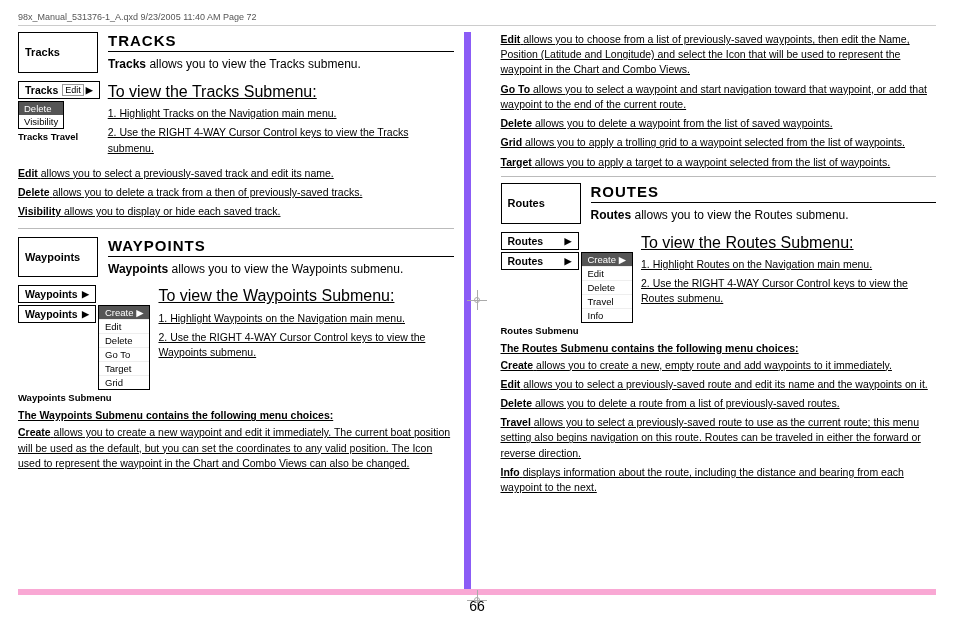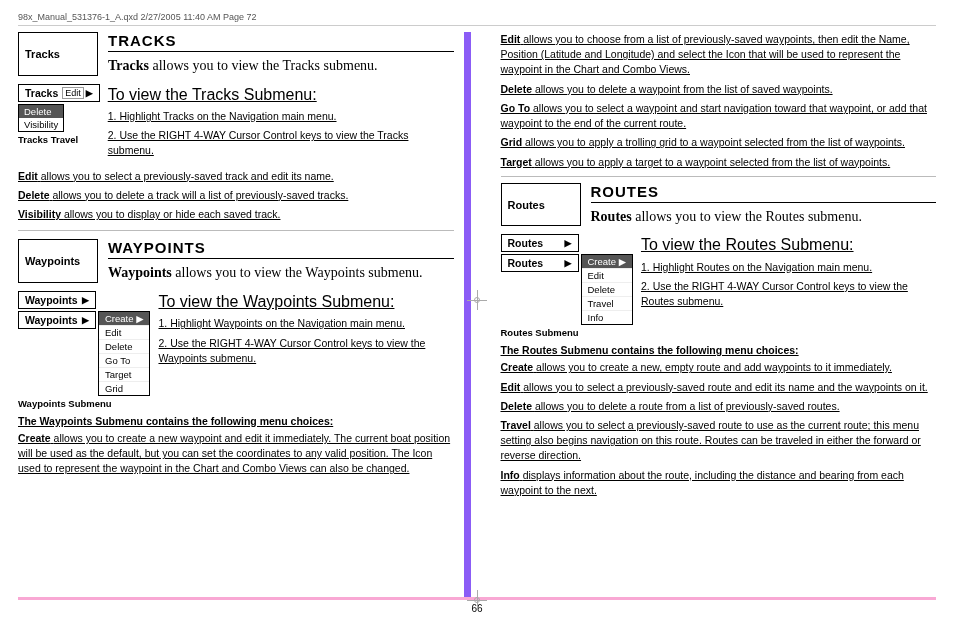--- a/index.html
+++ b/index.html
@@ -67,23 +67,22 @@
     .section-title {
       font-size: 15px;
       font-weight: bold;
       font-family: Arial, sans-serif;
       letter-spacing: 1px;
       border-bottom: 1px solid #000;
       padding-bottom: 2px;
       margin-bottom: 4px;
     }
     .section-desc {
-      font-size: 14px;
+      font-size: 12px;
       line-height: 1.4;
-      font-family: Liberation Serif, serif;
     }
     .section-desc b {
       font-weight: bold;
     }
     
     .underline-heading {
       text-decoration: underline;
       font-size: 10.5px;
       font-weight: bold;
       margin-bottom: 4px;
@@ -92,22 +91,22 @@
     .body-text {
       font-size: 10.5px;
       line-height: 1.45;
       margin-bottom: 4px;
       text-decoration: underline;
     }
     .body-text b { font-weight: bold; }
     
     .page-number {
       text-align: center;
-      font-size: 10px;
-      border-top: 3px solid #f9a8d4;
+      font-size: 14px;
+      border-top: 6px solid #f9a8d4;
       padding-top: 3px;
     }
     
     .nav-diagram {
       display: flex;
       align-items: flex-start;
       margin-bottom: 6px;
     }
     .nav-diagram-left {
       display: flex;
@@ -266,21 +265,21 @@
       font-size: 10.5px;
       line-height: 1.4;
     }
   </style>
 </head>
 <body>
 
 <div class="page">
 
   <div class="file-info">
-    <span>98x_Manual_531376-1_A.qxd   2/27/2005   11:40 AM   Page 72</span>
+    <span>98x_Manual_531376-1_A.qxd   9/23/2005   11:40 AM   Page 72</span>
   </div>
 
   <div class="main-content">
 
     <div class="col-left">
 
       <div class="section-box">
         <div class="section-label-box">
           <span>Tracks</span>
         </div>
@@ -309,21 +308,21 @@
         </div>
         <div class="nav-diagram-right">
           <span class="to-view-heading">To view the Tracks Submenu:</span>
           <div class="body-text">1. Highlight Tracks on the Navigation main menu.</div>
           <div class="body-text">2. Use the RIGHT 4-WAY Cursor Control keys to view the Tracks submenu.</div>
         </div>
       </div>
 
       <div>
         <div class="body-text"><b>Edit</b> <span>allows you to select a previously-saved track and edit its name.</span></div>
-        <div class="body-text"><b>Delete</b> <span>allows you to delete a track will a list of previously-saved tracks.</span></div>
+        <div class="body-text"><b>Delete</b> <span>allows you to delete a track from a then of previously-saved tracks.</span></div>
         <div class="body-text"><b>Visibility</b> <span>allows you to display or hide each saved track.</span></div>
       </div>
 
       <div style="border-top: 1px solid #bbb; margin: 8px 0;"></div>
 
       <div class="section-box">
         <div class="section-label-box">
           <span>Waypoints</span>
         </div>
         <div class="section-title-area">
@@ -367,22 +366,22 @@
         <span class="underline-heading">The Waypoints Submenu contains the following menu choices:</span>
         <div class="body-text"><b>Create</b> <span>allows you to create a new waypoint and edit it immediately. The current boat position will be used as the default, but you can set the coordinates to any valid position. The Icon used to represent the waypoint in the Chart and Combo Views can also be changed.</span></div>
       </div>
 
     </div>
 
     <div class="col-right">
 
       <div style="margin-bottom:6px;">
         <div class="body-text"><b>Edit</b> <span>allows you to choose from a list of previously-saved waypoints, then edit the Name, Position (Latitude and Longitude) and select the Icon that will be used to represent the waypoint in the Chart and Combo Views.</span></div>
+        <div class="body-text"><b>Go To</b> <span>allows you to select a waypoint and start navigation toward that waypoint, or add that waypoint to the end of the current route.</span></div>
         <div class="body-text"><b>Delete</b> <span>allows you to delete a waypoint from the list of saved waypoints.</span></div>
-        <div class="body-text"><b>Go To</b> <span>allows you to select a waypoint and start navigation toward that waypoint, or add that waypoint to the end of the current route.</span></div>
         <div class="body-text"><b>Grid</b> <span>allows you to apply a trolling grid to a waypoint selected from the list of waypoints.</span></div>
         <div class="body-text"><b>Target</b> <span>allows you to apply a target to a waypoint selected from the list of waypoints.</span></div>
       </div>
 
       <div style="border-top: 1px solid #bbb; margin: 6px 0;"></div>
 
       <div class="section-box">
         <div class="section-label-box">
           <span>Routes</span>
         </div>

